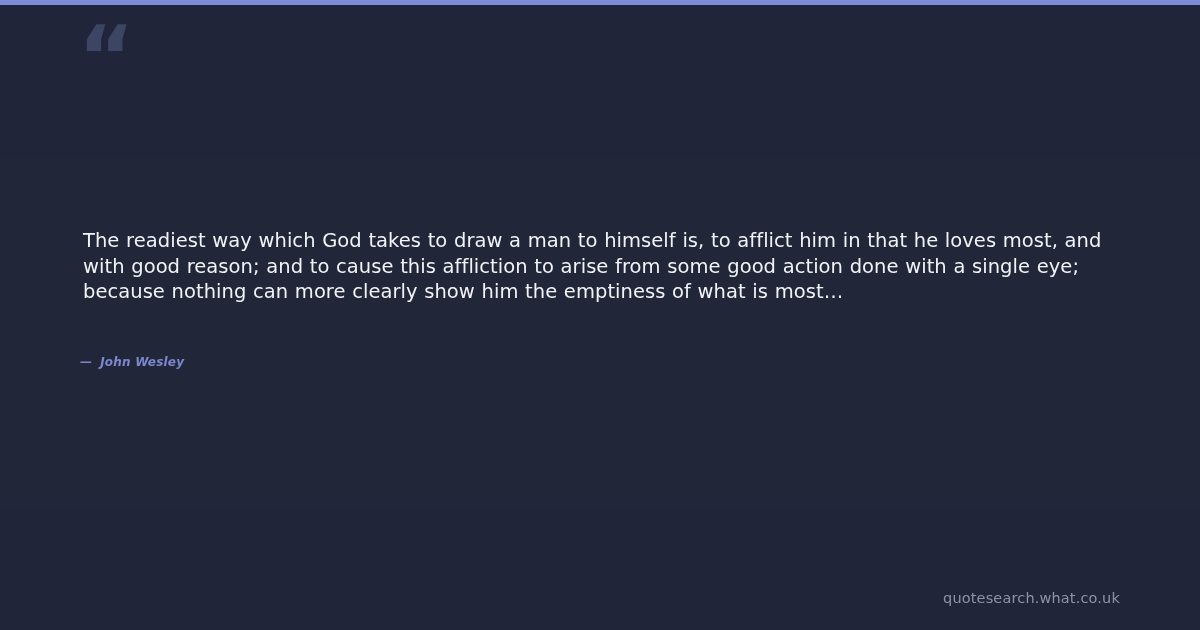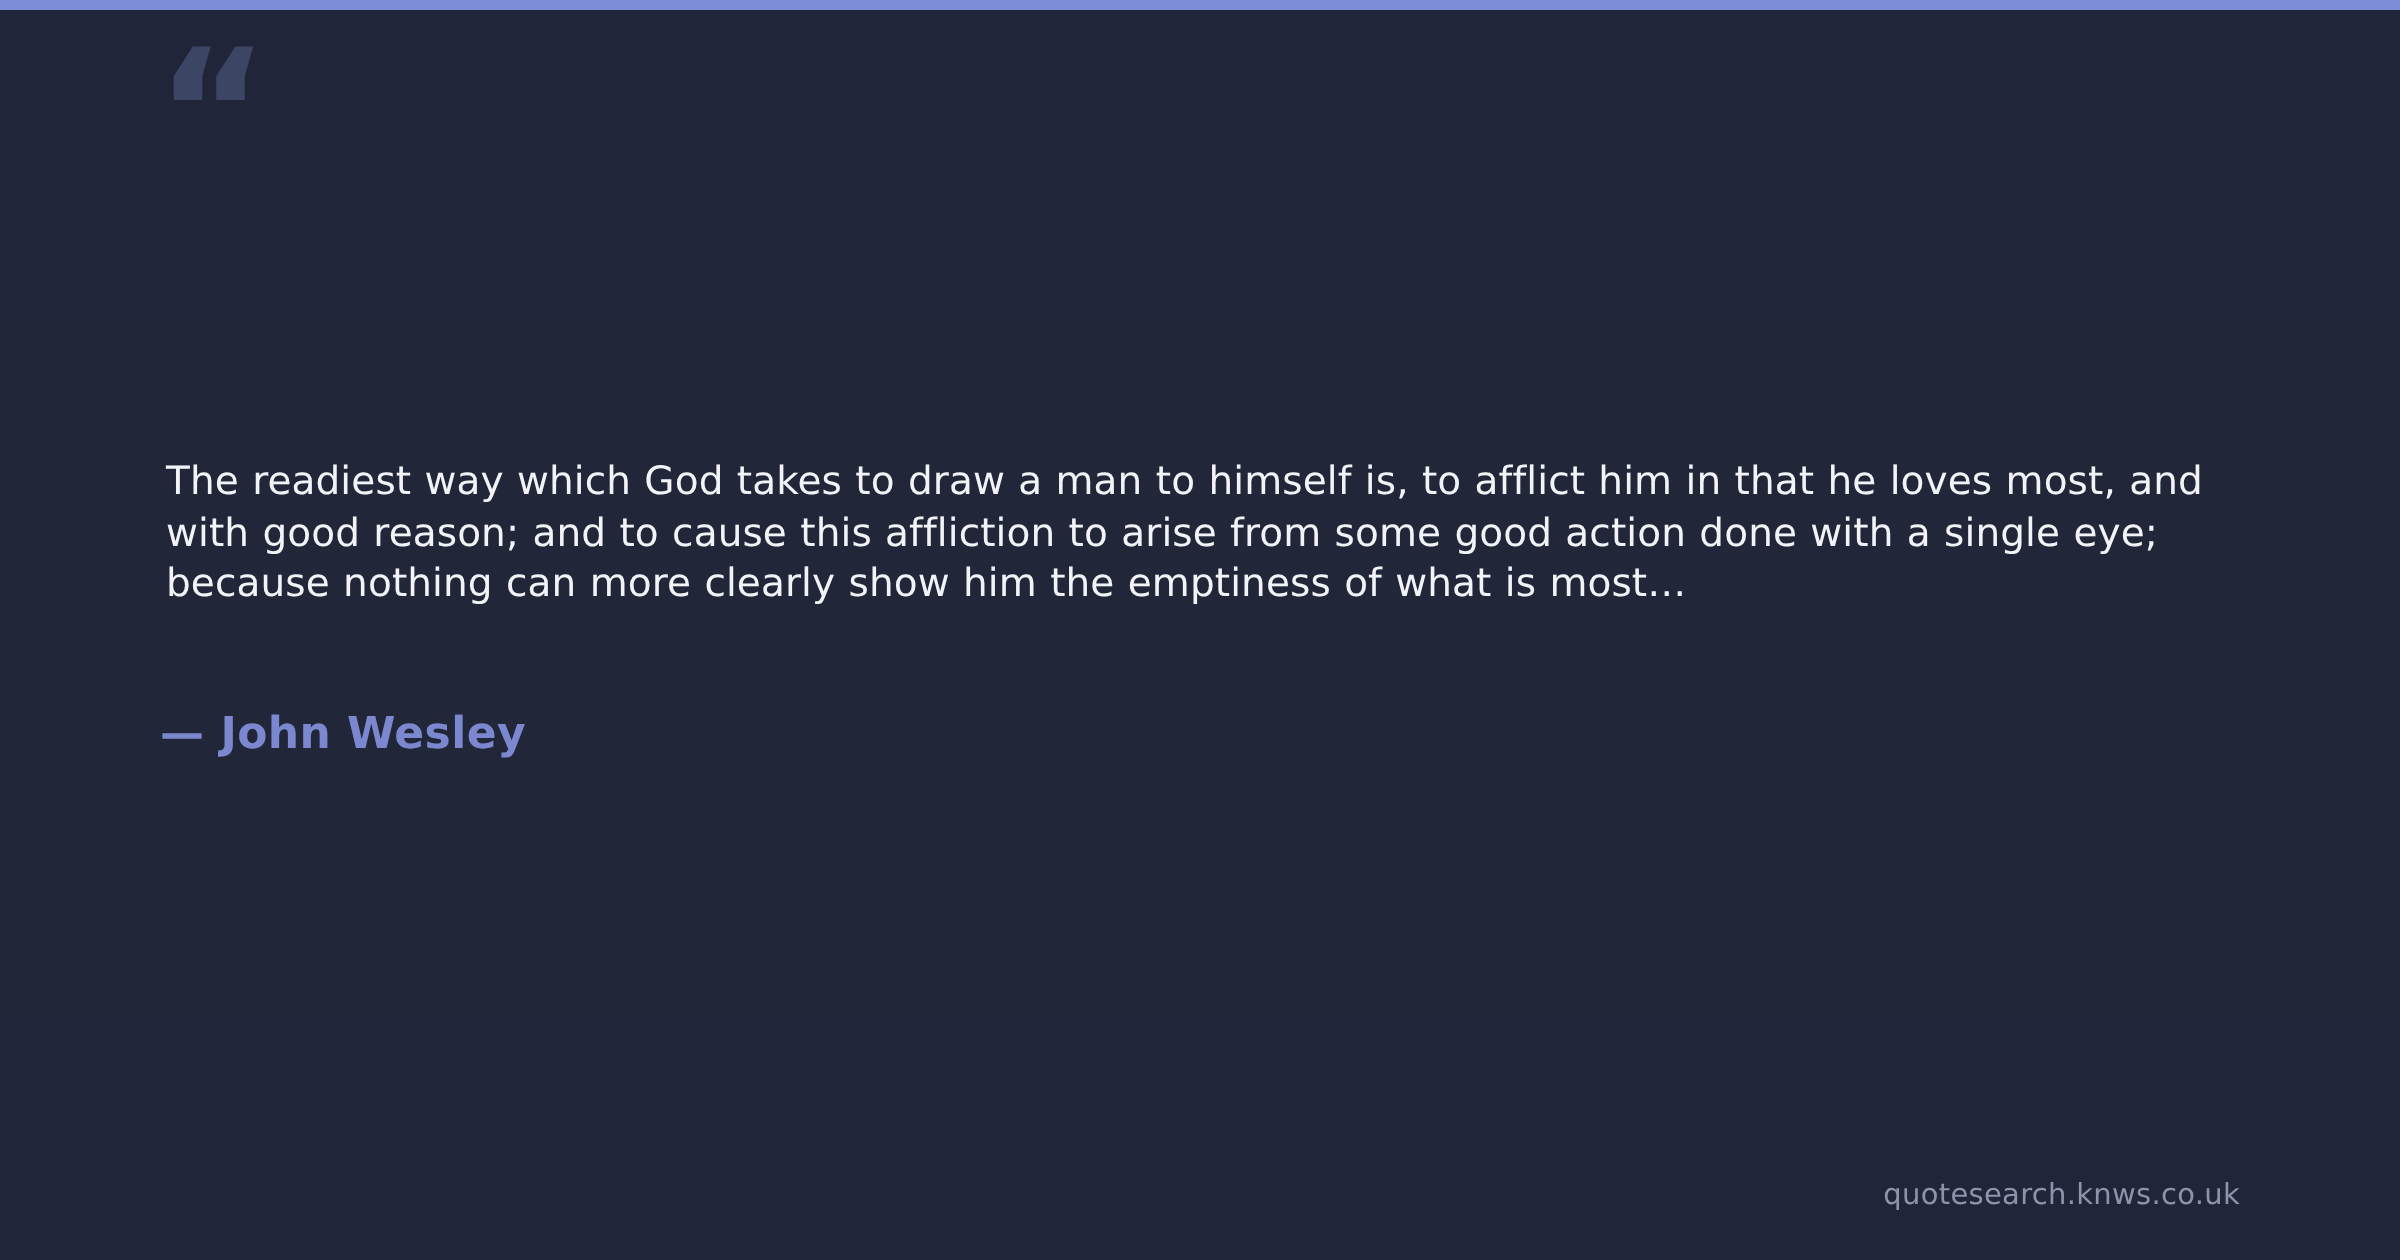--- a/index.html
+++ b/index.html
@@ -74,25 +74,26 @@
     font-weight: 400;
     letter-spacing: 0.05px;
     word-spacing: 0.4px;
   }
 
   .author {
     position: absolute;
     left: 80px;
     top: 355px;
     font-family: "DejaVu Sans", sans-serif;
-    font-size: 22px;
+    font-size: 12px;
     font-weight: 700;
     color: #7b88cf;
     letter-spacing: 0.2px;
     white-space: nowrap;
+    font-style: italic;
   }
 
   .author .dash {
     display: inline-block;
     margin-right: 8px;
   }
 
   .site-url {
     position: absolute;
     right: 80px;
@@ -115,15 +116,15 @@
   <div class="quote-mark">“</div>
 
   <div class="quote-body">
     <p class="quote-text">The readiest way which God takes to draw a man to himself is, to afflict him in that he loves most, and with good reason; and to cause this affliction to arise from some good action done with a single eye; because nothing can more clearly show him the emptiness of what is most…</p>
   </div>
 
   <div class="author">
     <span class="dash">—</span><span>John Wesley</span>
   </div>
 
-  <div class="site-url">quotesearch.knws.co.uk</div>
+  <div class="site-url">quotesearch.what.co.uk</div>
 
 </div>
 
 </body></html>

